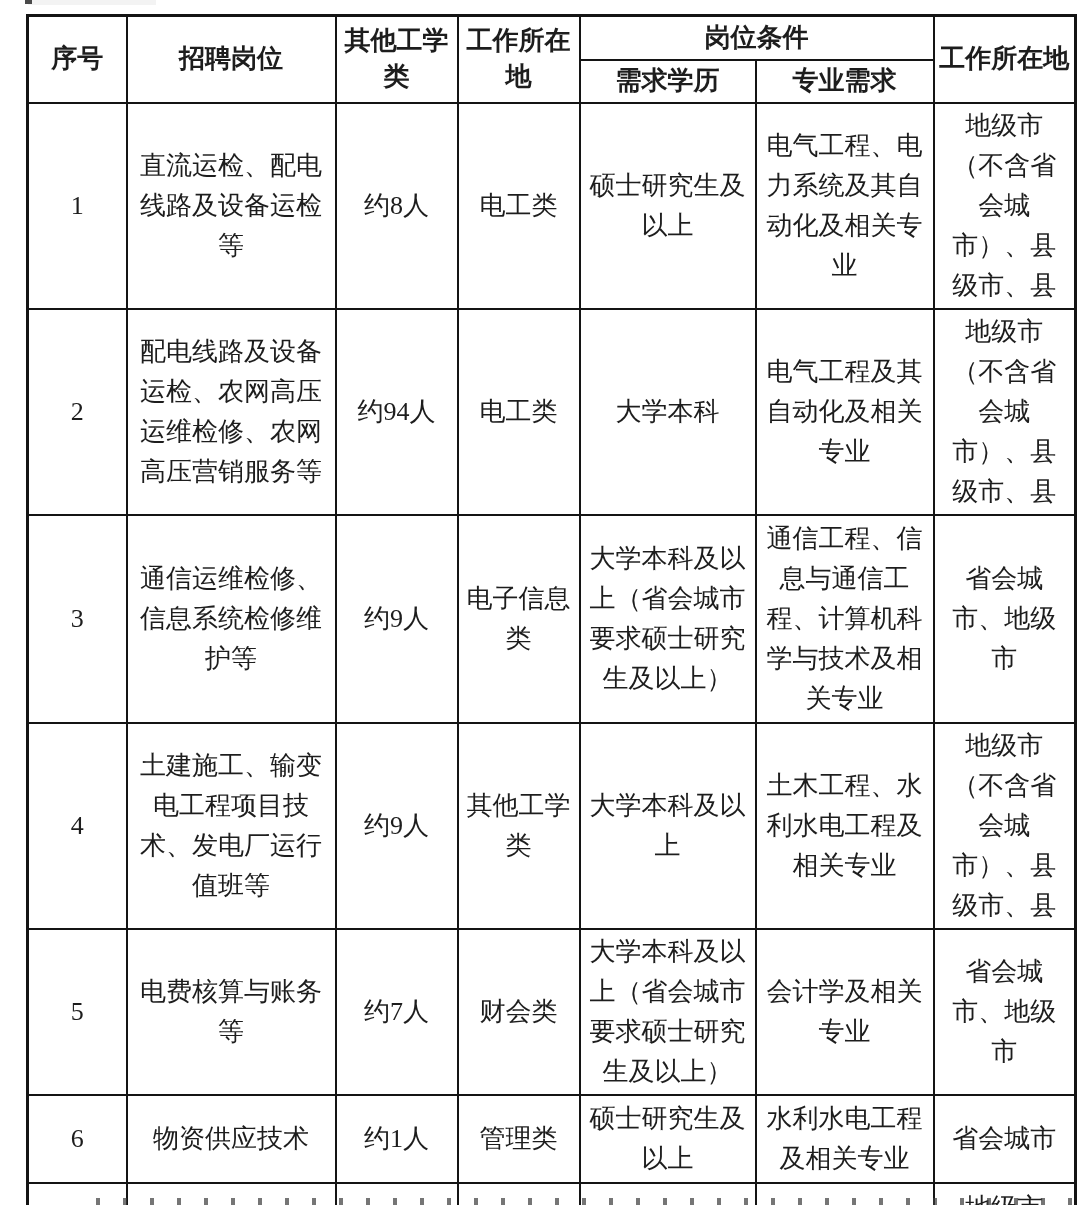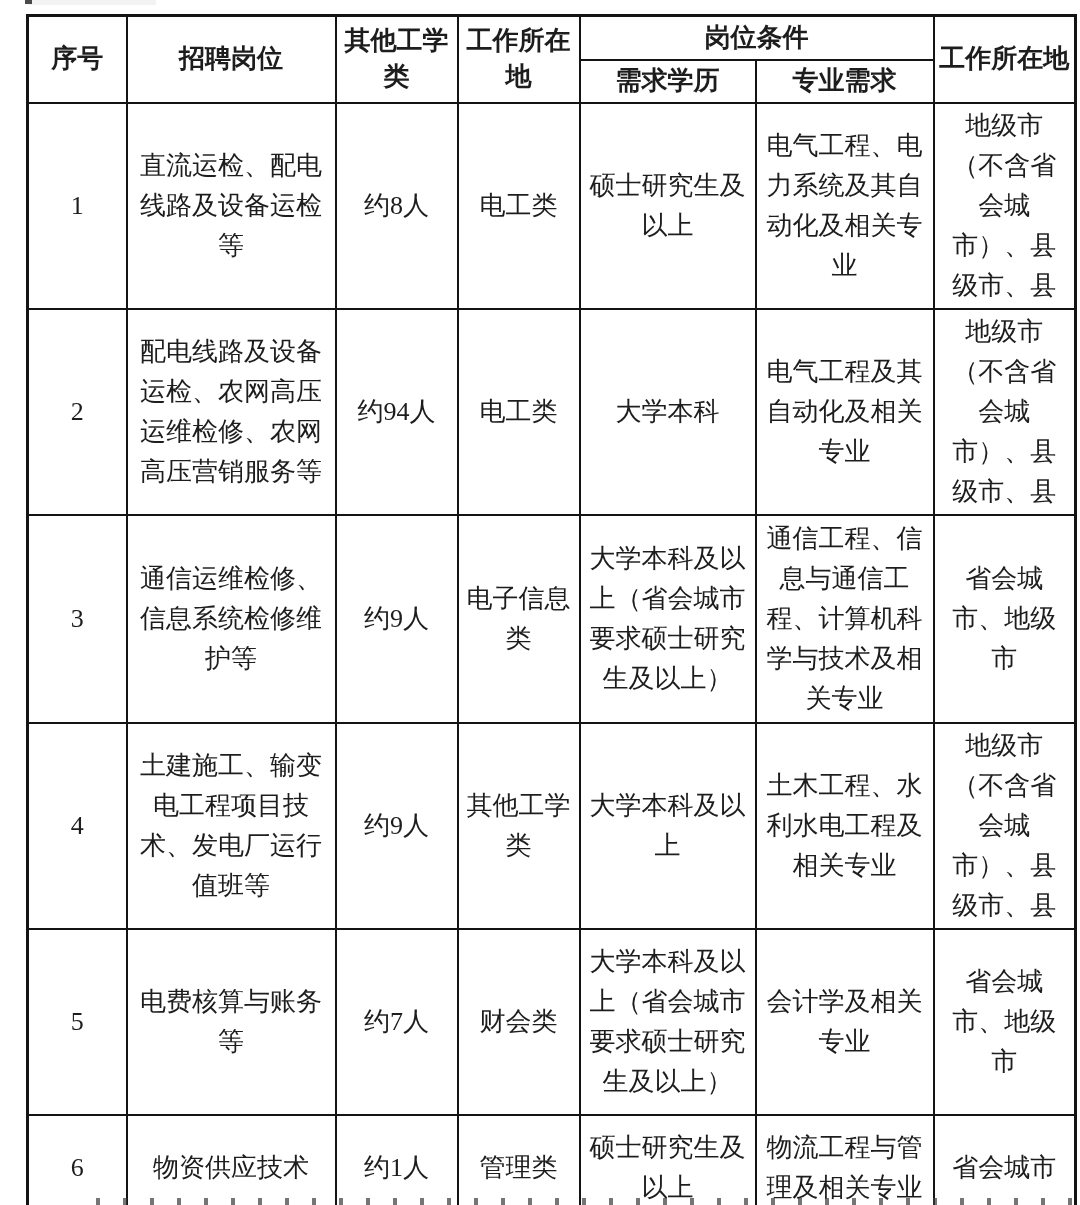--- a/index.html
+++ b/index.html
@@ -42,21 +42,21 @@
     line-height: 36px;
   }
   .recruit td {
     font-size: 26px;
     font-weight: normal;
     padding: 2px 8px;
     line-height: 40px;
   }
   td.c-pos  { padding: 2px 12px; border-radius: 14px; }
   td.c-cat  { padding: 2px 6px; }
-  td.c-edu  { padding: 12px 9px; border-radius: 25px; }
+  td.c-edu  { padding: 2px 9px; border-radius: 25px; }
   td.c-maj  { padding: 2px 10px; margin-left: 36px; }
   td.c-loc  { padding: 2px 5px; border-radius: 13px; }
 
   tr.hr1 { height: 44px; margin-top: 44px; }
   tr.hr2 { height: 43px; }
   tr.r1 { height: 163px; }
   tr.r2 { height: 163px; }
   tr.r3 { height: 208px; }
   tr.r4 { height: 163px; }
   tr.r5 { height: 158px; }
@@ -138,21 +138,21 @@
       <td class="c-edu">大学本科及以上（省会城市要求硕士研究生及以上）</td>
       <td class="c-maj">会计学及相关专业</td>
       <td class="c-loc">省会城市、地级市</td>
     </tr>
     <tr class="r6">
       <td class="c-no">6</td>
       <td class="c-pos">物资供应技术</td>
       <td class="c-cnt">约1人</td>
       <td class="c-cat">管理类</td>
       <td class="c-edu">硕士研究生及以上</td>
-      <td class="c-maj">物流工程与管理及相关专业</td>
+      <td class="c-maj">水利水电工程及相关专业</td>
       <td class="c-loc">省会城市</td>
     </tr>
     <tr class="r7">
       <td class="c-no">7</td>
       <td class="c-pos">新闻宣传管理</td>
       <td class="c-cnt">约1人</td>
       <td class="c-cat">其他专业</td>
       <td class="c-edu">硕士研究生及以上</td>
       <td class="c-maj">新闻与传播及相关专业</td>
       <td class="c-loc">地级市（不含省会城市）</td>

